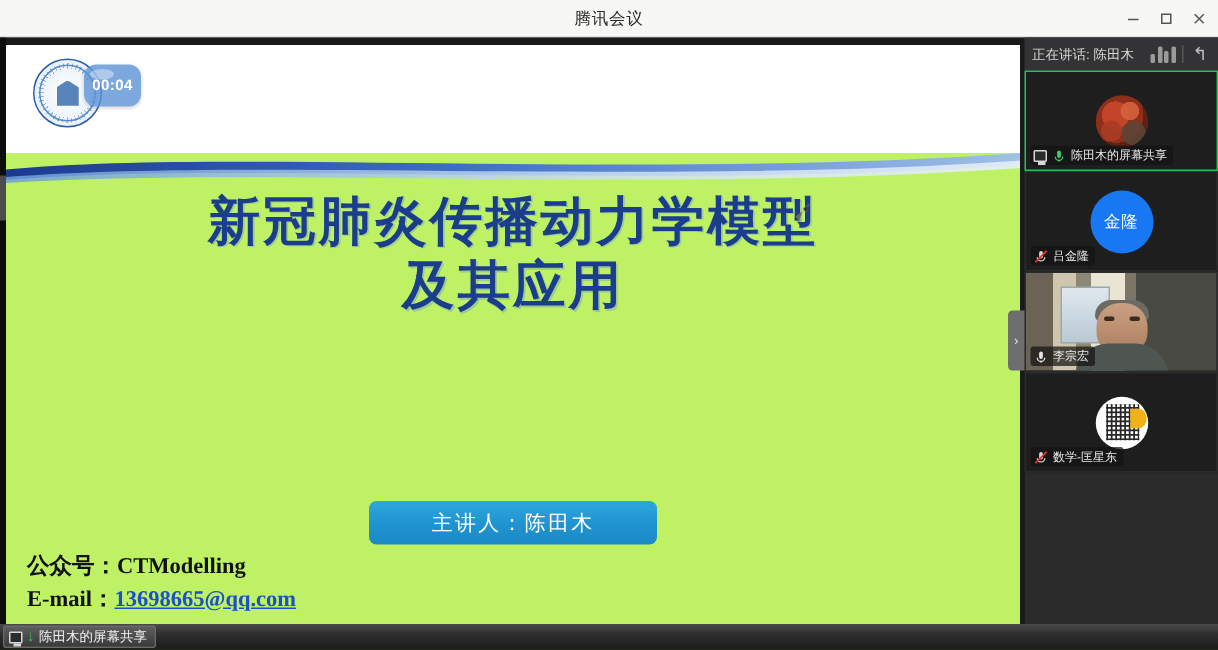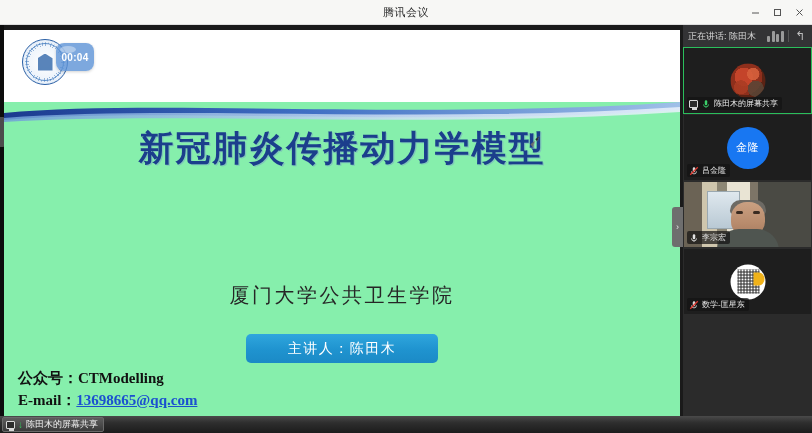--- a/index.html
+++ b/index.html
@@ -32,21 +32,21 @@
   .win-btn svg { display:block; }
 
   
   .stage {
     position: absolute; top: 25px; left: 0; width: 683px; height: 391px;
     background: #1a1a1a;
     overflow: hidden;
   }
   .slide {
     position: absolute; top: 5px; left: 4px; width: 676px; height: 389px;
-    background: #86efac;
+    background: #bef264;
     overflow: hidden;
   }
 
   
   .slide-header {
     position: absolute; top:0; left:0; width: 100%; height: 72px;
     background:#fff;
   }
   .logo-row {
     position: absolute; left: 18px; top: 9px;
@@ -365,23 +365,23 @@
               <stop offset="100%" stop-color="#e9f1fb"></stop>
             </linearGradient>
           </defs>
           <path d="M0,17 C150,3 420,24 676,6 L676,14 C420,31 150,11 0,24 Z" fill="url(#g1)"></path>
           <path d="M0,22 C170,9 430,28 676,11 L676,16 C430,33 170,15 0,26 Z" fill="url(#g2)" opacity=".85"></path>
         </svg>
       </div>
 
       <div class="slide-title">
         <div>新冠肺炎传播动力学模型</div>
-      </div>
-
-      <div class="slide-sub">厦门大学公共卫生学院</div>
+        <div>及其应用</div>
+      </div>
+
 
       <div class="speaker-pill">主讲人：陈田木</div>
 
       <div class="contact">
         <div class="contact-line">
           <span>公众号：</span><span class="contact-val">CTModelling</span>
         </div>
         <div class="contact-line">
           <span>E-mail：</span><span class="contact-mail">13698665@qq.com</span>
         </div>

